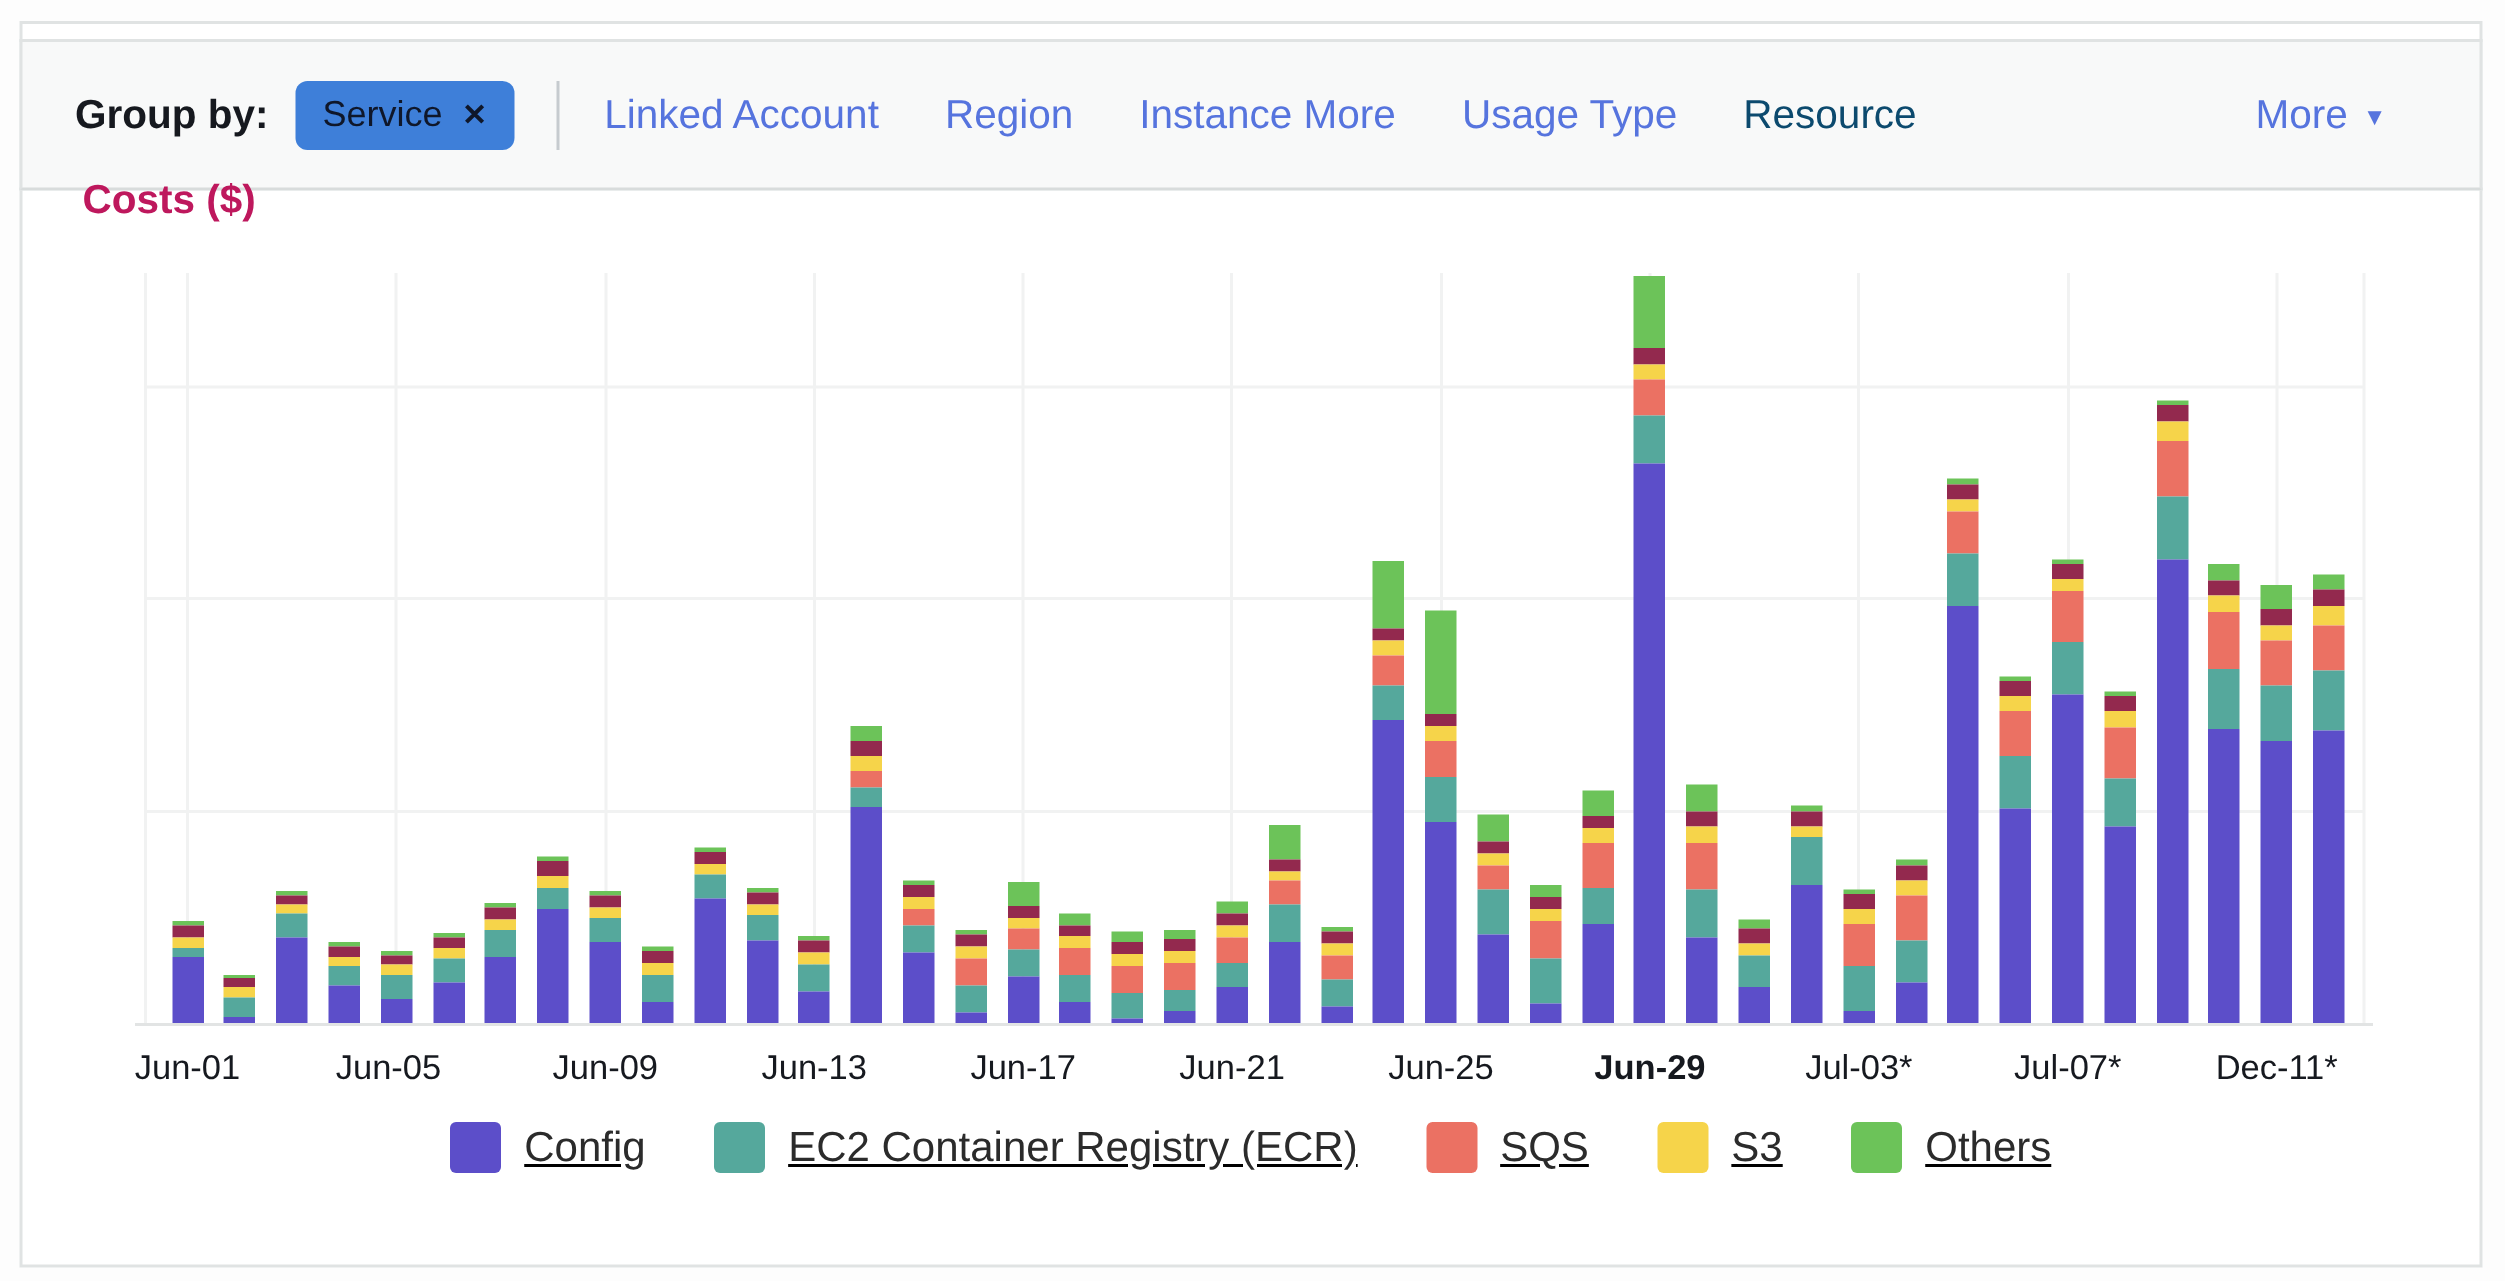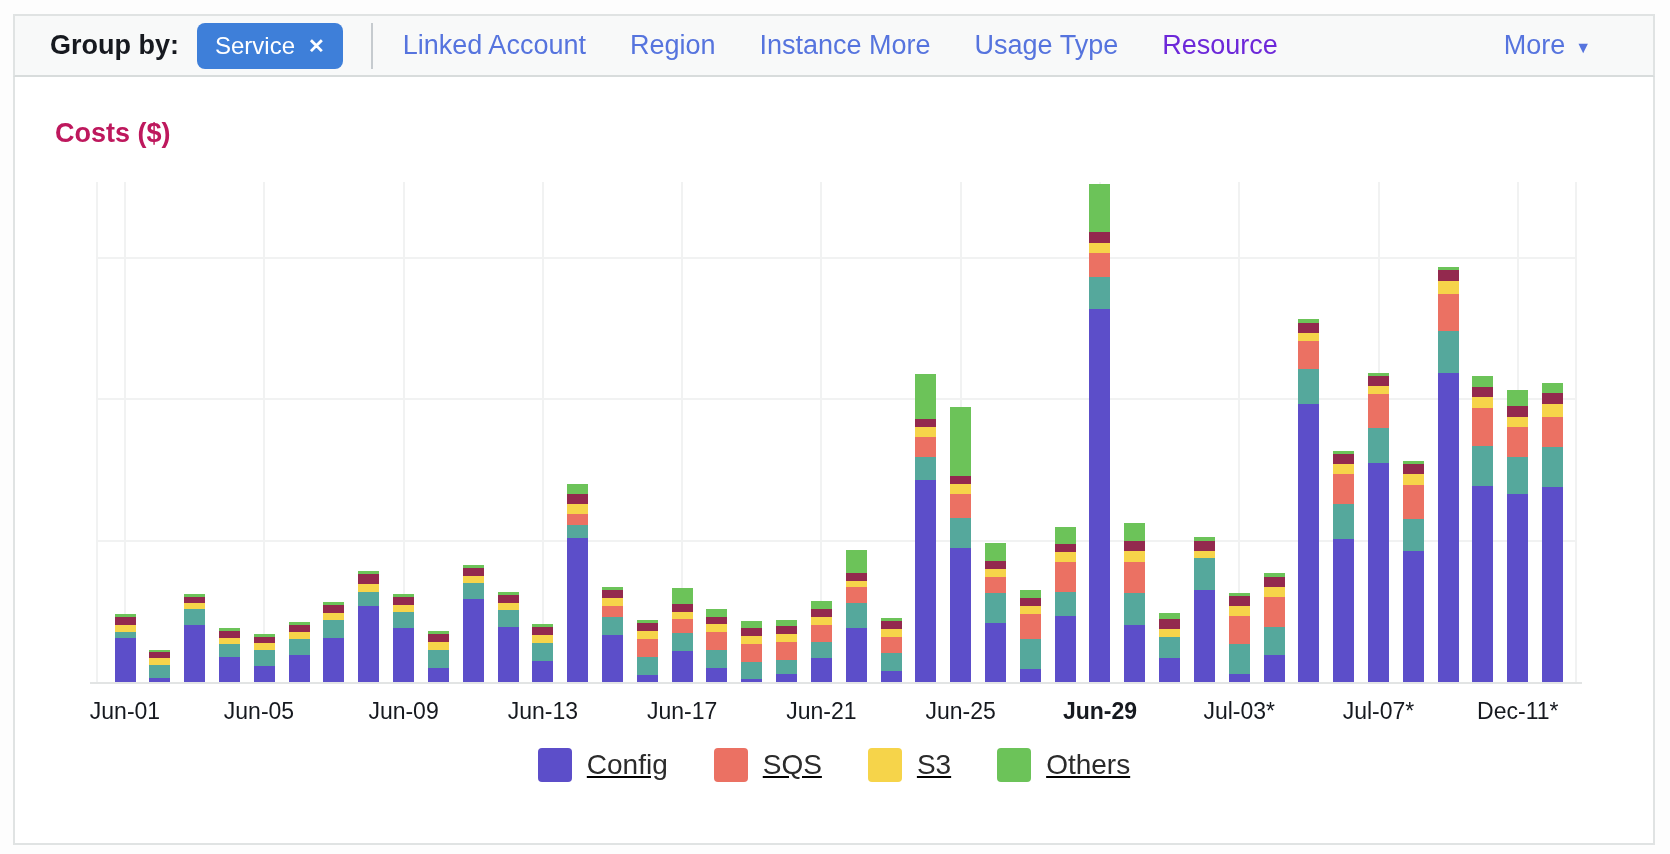--- a/index.html
+++ b/index.html
@@ -1,25 +1,25 @@
 <!DOCTYPE html>
 <html><head>
 <meta charset="utf-8">
 <style>
   html,body{margin:0;padding:0;background:#fff;font-family:"Liberation Sans",sans-serif;}
   #stage{position:relative;width:1670px;height:854px;overflow:hidden;background:#fdfdfd;}
   .frame{position:absolute;left:13px;top:14px;width:1642px;height:831px;border:2px solid #e0e3e3;background:#fff;box-sizing:border-box;}
-  .toolbar{position:absolute;left:13px;top:14px;width:1642px;height:63px;background:#f8f9f9;border:2px solid #e0e3e3;border-bottom:2px solid #d8dcdc;box-sizing:border-box;display:flex;align-items:center;padding:0 0 0 35px;}
+  .toolbar{position:absolute;left:13px;top:26px;width:1642px;height:101px;background:#f8f9f9;border:2px solid #e0e3e3;border-bottom:2px solid #d8dcdc;box-sizing:border-box;display:flex;align-items:center;padding:0 0 0 35px;}
   .groupby-label{font-size:27px;font-weight:700;color:#16191f;margin-right:18px;}
-  .tag-pill{display:flex;align-items:center;background:#3e7fd9;color:#ffffff;border-radius:8px;padding:9px 18px;font-size:24px;cursor:pointer;}
+  .tag-pill{display:flex;align-items:center;background:#3e7fd9;color:#0f172a;border-radius:8px;padding:9px 18px;font-size:24px;cursor:pointer;}
   .tag-pill .x{margin-left:13px;font-size:20px;font-weight:700;}
   .tb-divider{width:2px;height:46px;background:#c6cbcf;margin:0 30px 0 28px;}
   .tb-links{display:flex;align-items:center;gap:44px;}
   .tb-link{font-size:27px;color:#5674de;cursor:pointer;text-decoration:none;}
-  .tb-link.disabled{color:#6d28d9;cursor:default;text-align:right;}
+  .tb-link.disabled{color:#0c4a6e;cursor:default;text-align:right;}
   .more-wrap{margin-left:auto;margin-right:62px;display:flex;align-items:center;gap:10px;cursor:pointer;}
   .more-label{font-size:27px;color:#5674de;}
   .caret{font-size:16px;color:#5674de;transform:translateY(2px);}
   .chart-title{position:absolute;left:55px;top:118px;font-size:27px;font-weight:700;color:#be185d;}
   .hgrid,.vgrid{position:absolute;background:#f1f2f2;}
   .baseline{position:absolute;background:#e2e4e4;}
   .bar{position:absolute;display:flex;flex-direction:column-reverse;}
   .seg{width:100%;}
   .xlab{position:absolute;font-size:23px;color:#16191f;text-align:center;width:120px;}
   .legend{position:absolute;left:13px;top:748px;width:1642px;display:flex;justify-content:center;align-items:center;}
@@ -54,20 +54,24 @@
   </div>
 
   <div class="chart-title">Costs ($)</div>
 
   <div id="plot"></div>
 
   <div class="legend">
       <span class="legend-item">
         <span class="swatch" style="background: rgb(92, 78, 201);"></span>
         <span class="legend-text">Config</span>
+      </span>
+      <span class="legend-item">
+        <span class="swatch" style="background: rgb(85, 168, 156);"></span>
+        <span class="legend-text">EC2 Container Registry (ECR)</span>
       </span>
       <span class="legend-item">
         <span class="swatch" style="background: rgb(235, 113, 99);"></span>
         <span class="legend-text">SQS</span>
       </span>
       <span class="legend-item">
         <span class="swatch" style="background: rgb(246, 212, 74);"></span>
         <span class="legend-text">S3</span>
       </span>
       <span class="legend-item">

